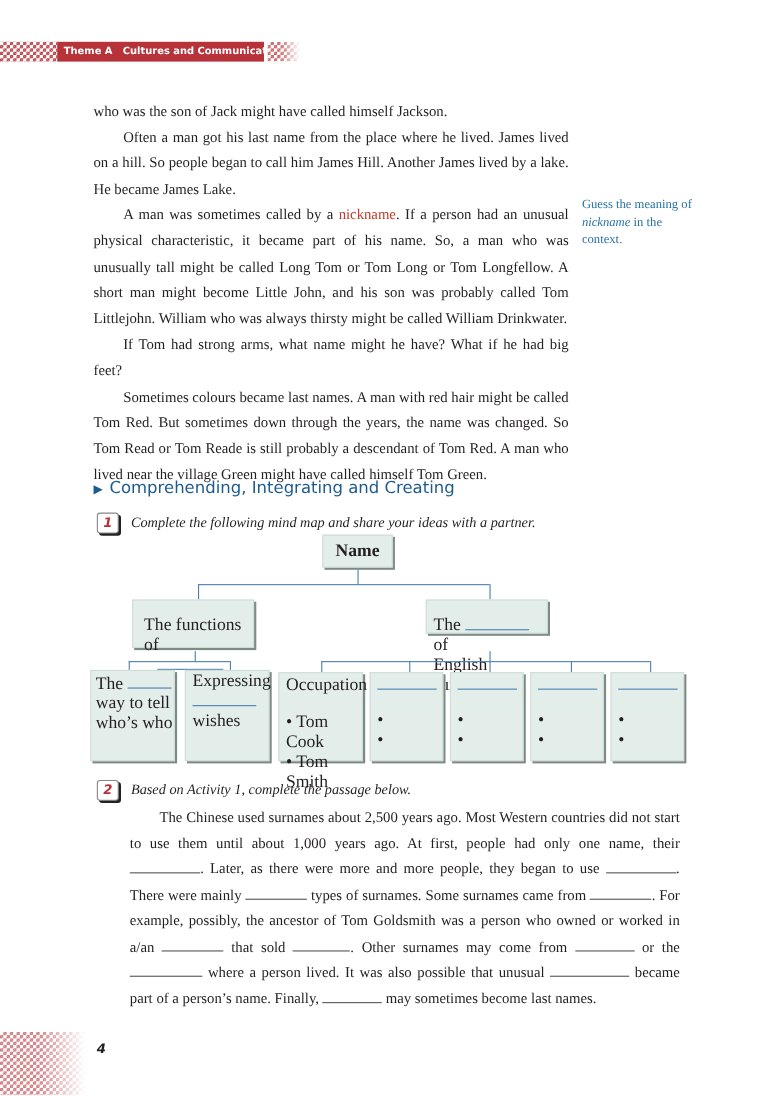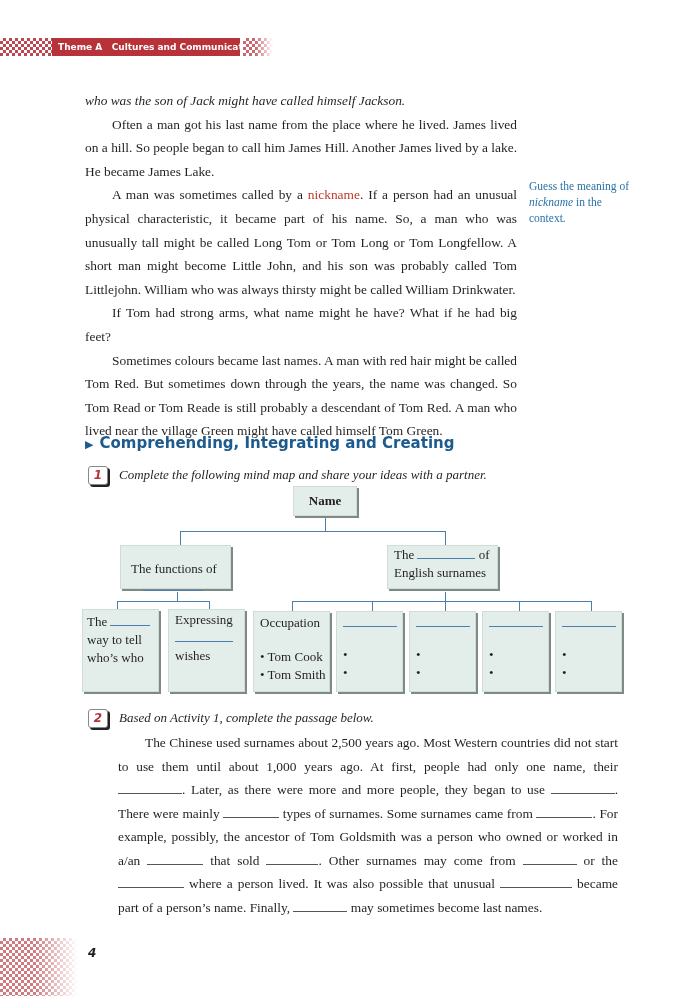--- a/index.html
+++ b/index.html
@@ -21,39 +21,39 @@
       linear-gradient(45deg, #b8323a 25%, transparent 25%, transparent 75%, #b8323a 75%),
       linear-gradient(45deg, #b8323a 25%, transparent 25%, transparent 75%, #b8323a 75%);
     background-size: 6px 6px; background-position: 0 0, 3px 3px; opacity: 0.75;
     -webkit-mask-image: linear-gradient(to right, #000 40%, transparent 100%);
     mask-image: linear-gradient(to right, #000 40%, transparent 100%); }
 
   
   .reading { position: absolute; left: 85px; top: 89px; width: 432px; font-size: 13.4px; line-height: 23.6px;
     text-align: justify; }
   .reading p { margin: 0; text-indent: 27px; }
-  .reading p.noindent { text-indent: 0; font-style: italic; }
+  .reading p.noindent { text-indent: 0; }
   .nick { color: #c0392b; }
 
   .margin-note { position: absolute; left: 529px; top: 178px; width: 100px; font-size: 11.5px; line-height: 16px;
     color: #2872a8; }
 
   
   .section-heading { position: absolute; left: 85px; top: 434px; font-family: "DejaVu Sans", sans-serif;
-    font-weight: bold; font-size: 15px; color: #1d5b8f; }
+    font-weight: normal; font-size: 15px; color: #1d5b8f; }
   .section-heading .arrow { font-size: 11px; margin-right: 6px; color: #1d5b8f; }
 
   .activity { position: absolute; left: 88px; font-style: italic; font-size: 13px; color: #231f20; }
   .act-num { position: absolute; left: 0; top: -1px; width: 18px; height: 17px; border: 1px solid #888;
     border-radius: 3px; box-shadow: 2px 2px 0 #222; background: #fff; text-align: center;
     font-family: "DejaVu Sans", sans-serif; font-weight: bold; font-style: italic; font-size: 12px;
     color: #b8323a; line-height: 17px; }
   .act-text { position: absolute; left: 31px; top: 0; white-space: nowrap; }
   .box { position: absolute; background: #e3eeea; border: 1px solid #cfdcd7; box-sizing: border-box;
-    box-shadow: 2px 2px 0 #7d8a86; font-size: 13px; line-height: 18px; }
+    box-shadow: 2px 2px 0 #7d8a86; font-size: 16px; line-height: 18px; }
   .line { position: absolute; background: #4a7fb0; }
   .blank { display: inline-block; border-bottom: 1px solid #4a7fb0; vertical-align: baseline; }
 
   
   .passage2 { position: absolute; left: 118px; top: 731px; width: 500px; font-size: 13.4px; line-height: 23.5px;
     text-align: justify; }
   .passage2 p { margin: 0; text-indent: 27px; }
   .fill { display: inline-block; border-bottom: 1px solid #555; height: 12px; vertical-align: baseline; }
 
   .page-num { position: absolute; left: 88px; top: 946px; font-family: "DejaVu Sans", sans-serif;
@@ -98,21 +98,21 @@
   <div class="line" style="left:325px; top:518px; width:1px; height:13px;"></div>
   <div class="line" style="left:180px; top:531px; width:265px; height:1px;"></div>
   <div class="line" style="left:180px; top:531px; width:1px; height:14px;"></div>
   <div class="line" style="left:445px; top:531px; width:1px; height:14px;"></div>
 
   <div class="box" style="left:120px; top:545px; width:111px; height:44px; padding:14px 0 0 10px;">
     <div>The functions of</div>
     <div style="padding-left:12px;"><span class="blank" style="width:60px; height:12px;"></span></div>
   </div>
 
-  <div class="box" style="left:387px; top:545px; width:111px; height:44px; padding:0 0 0 6px;">
+  <div class="box" style="left:387px; top:545px; width:111px; height:31px; padding:14px 0 0 6px;">
     <div><span>The</span> <span class="blank" style="width:58px; height:12px;"></span> <span>of</span></div>
     <div>English surnames</div>
   </div>
 
   <div class="line" style="left:177px; top:592px; width:1px; height:9px;"></div>
   <div class="line" style="left:117px; top:601px; width:92px; height:1px;"></div>
   <div class="line" style="left:117px; top:601px; width:1px; height:8px;"></div>
   <div class="line" style="left:209px; top:601px; width:1px; height:8px;"></div>
 
   <div class="line" style="left:445px; top:592px; width:1px; height:9px;"></div>

